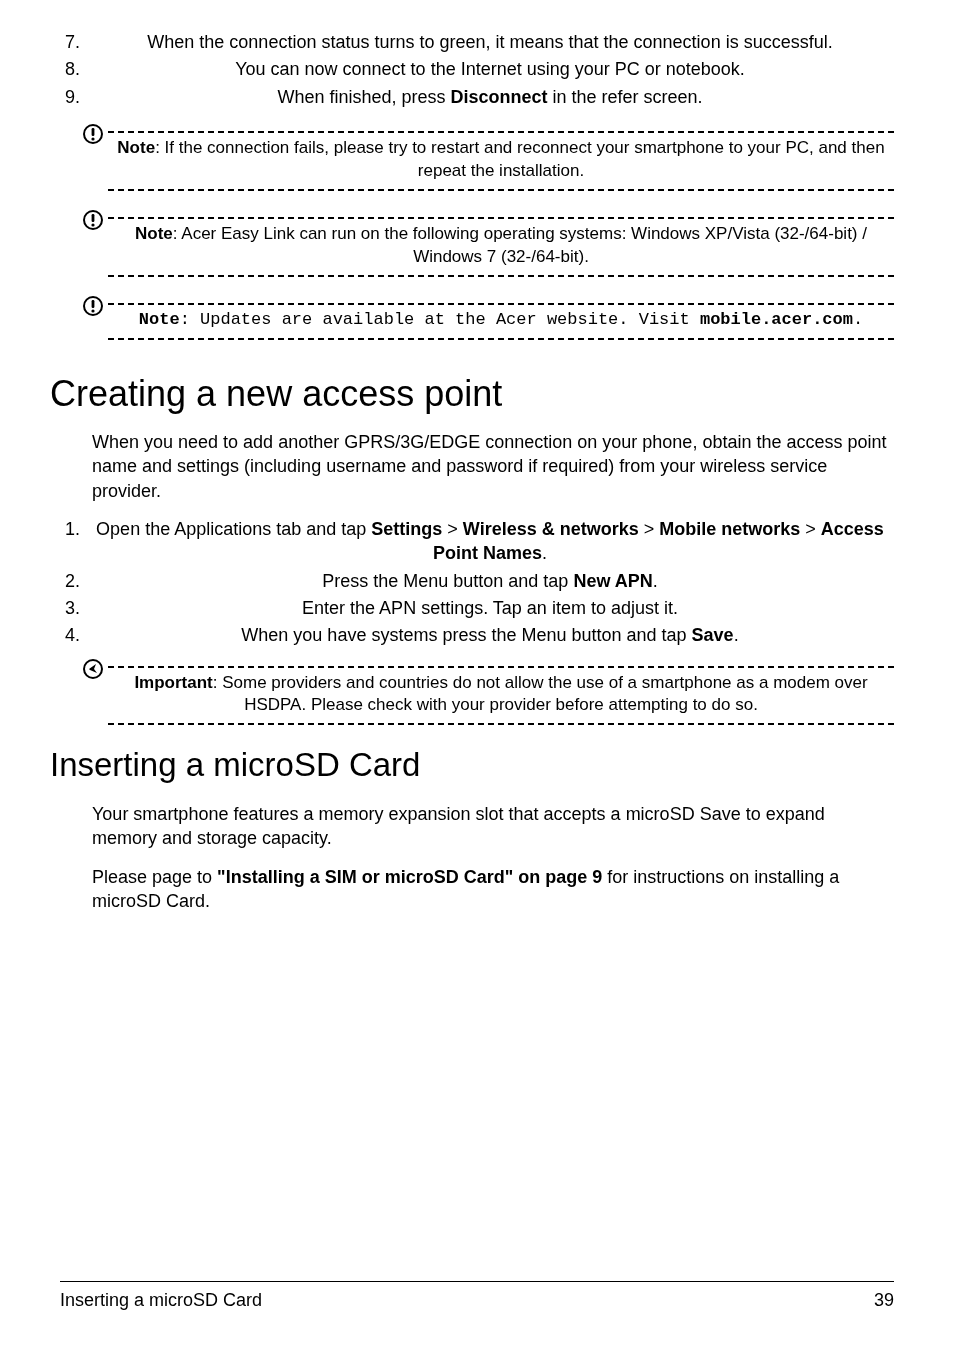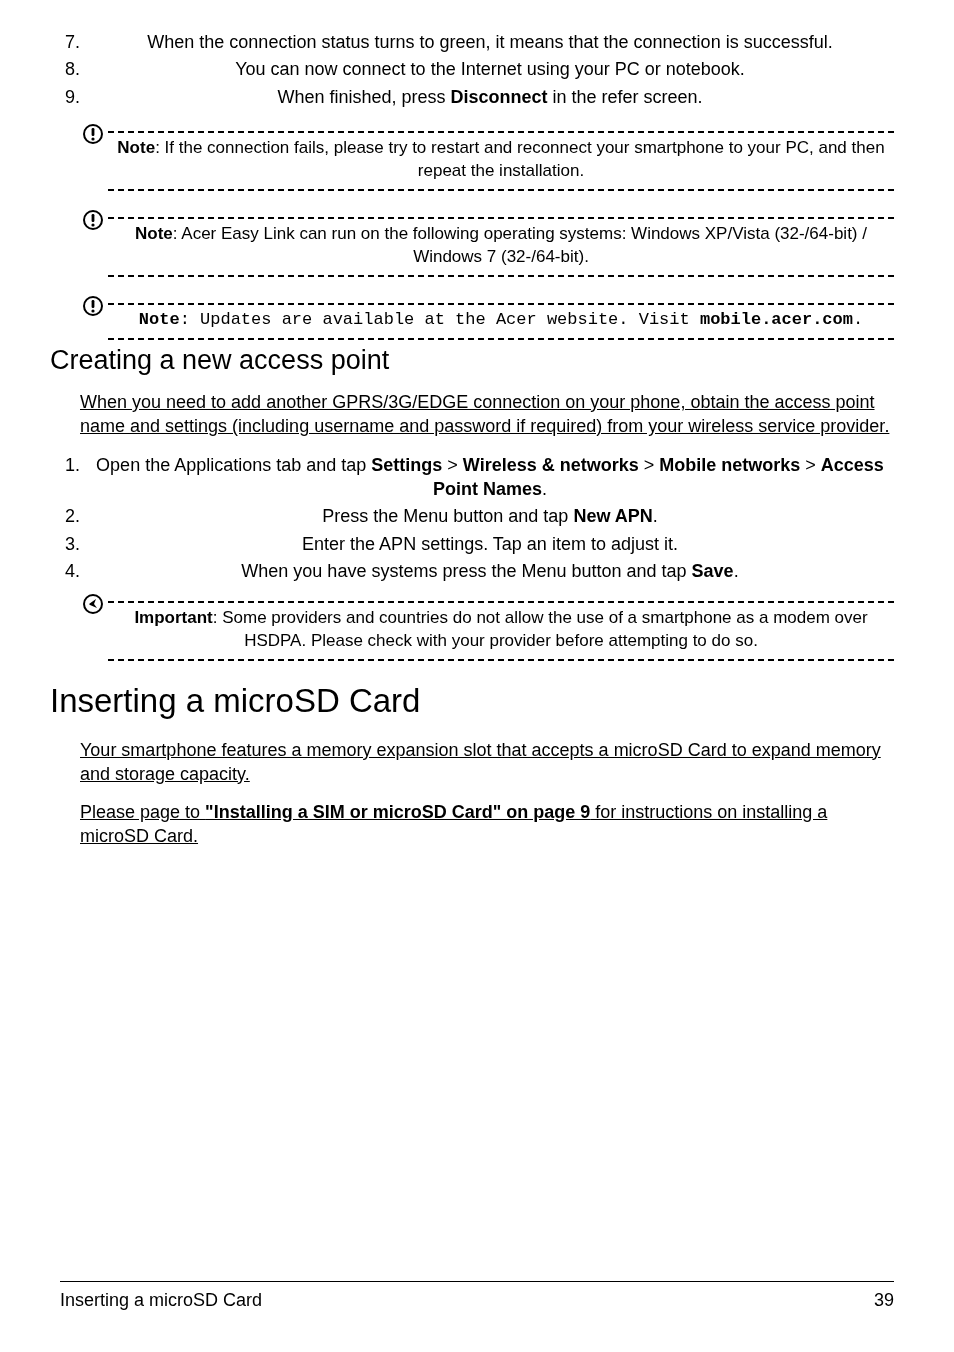--- a/index.html
+++ b/index.html
@@ -50,37 +50,37 @@
   .note-icon {
     position: absolute;
     left: 0;
     top: 0;
     width: 22px;
     height: 22px;
   }
   .info-icon svg, .pin-icon svg { display:block; }
 
   h3.subhead {
-    font-size: 27px;
+    font-size: 36px;
     font-weight: normal;
-    margin-top: 6px;
+    margin-top: 34px;
     margin-bottom: 12px;
     margin-left: -10px;
   }
   h2.sectionhead {
     font-size: 33px;
     font-weight: normal;
     margin-top: 22px;
     margin-bottom: 14px;
     margin-left: -10px;
   }
   p.body {
     margin-bottom: 14px;
   }
-  .indent-body { margin-left: 20px; text-decoration: underline; }
+  .indent-body { margin-left: 32px; }
   .bold { font-weight: bold; }
 
   .footer {
     position: absolute;
     bottom: 40px;
     left: 60px;
     right: 60px;
     border-top: 1px solid #000;
     padding-top: 6px;
     display: flex;
@@ -169,20 +169,20 @@
     <svg width="22" height="22" viewBox="0 0 22 22">
         <circle cx="11" cy="11" r="9" fill="none" stroke="#000" stroke-width="2"></circle>
         <path d="M7 11 L14 6 L12 11 L15 15 L8 12 Z" fill="#000"></path>
       </svg>
   </span>
   <div class="note-inner"><span class="bold">Important</span><span>: Some providers and countries do not allow the use of a smartphone as a modem over HSDPA. Please check with your provider before attempting to do so.</span></div>
 </div>
 
 <h2 class="sectionhead">Inserting a microSD Card</h2>
 
-<p class="body indent-body">Your smartphone features a memory expansion slot that accepts a microSD Card to expand memory and storage capacity.</p>
+<p class="body indent-body">Your smartphone features a memory expansion slot that accepts a microSD Save to expand memory and storage capacity.</p>
 
 <p class="body indent-body"><span>Please page to </span><span class="bold">"Installing a SIM or microSD Card" on page 9</span><span> for instructions on installing a microSD Card.</span></p>
 
 <div class="footer">
   <span>Inserting a microSD Card</span>
   <span>39</span>
 </div>
 
 </body></html>

